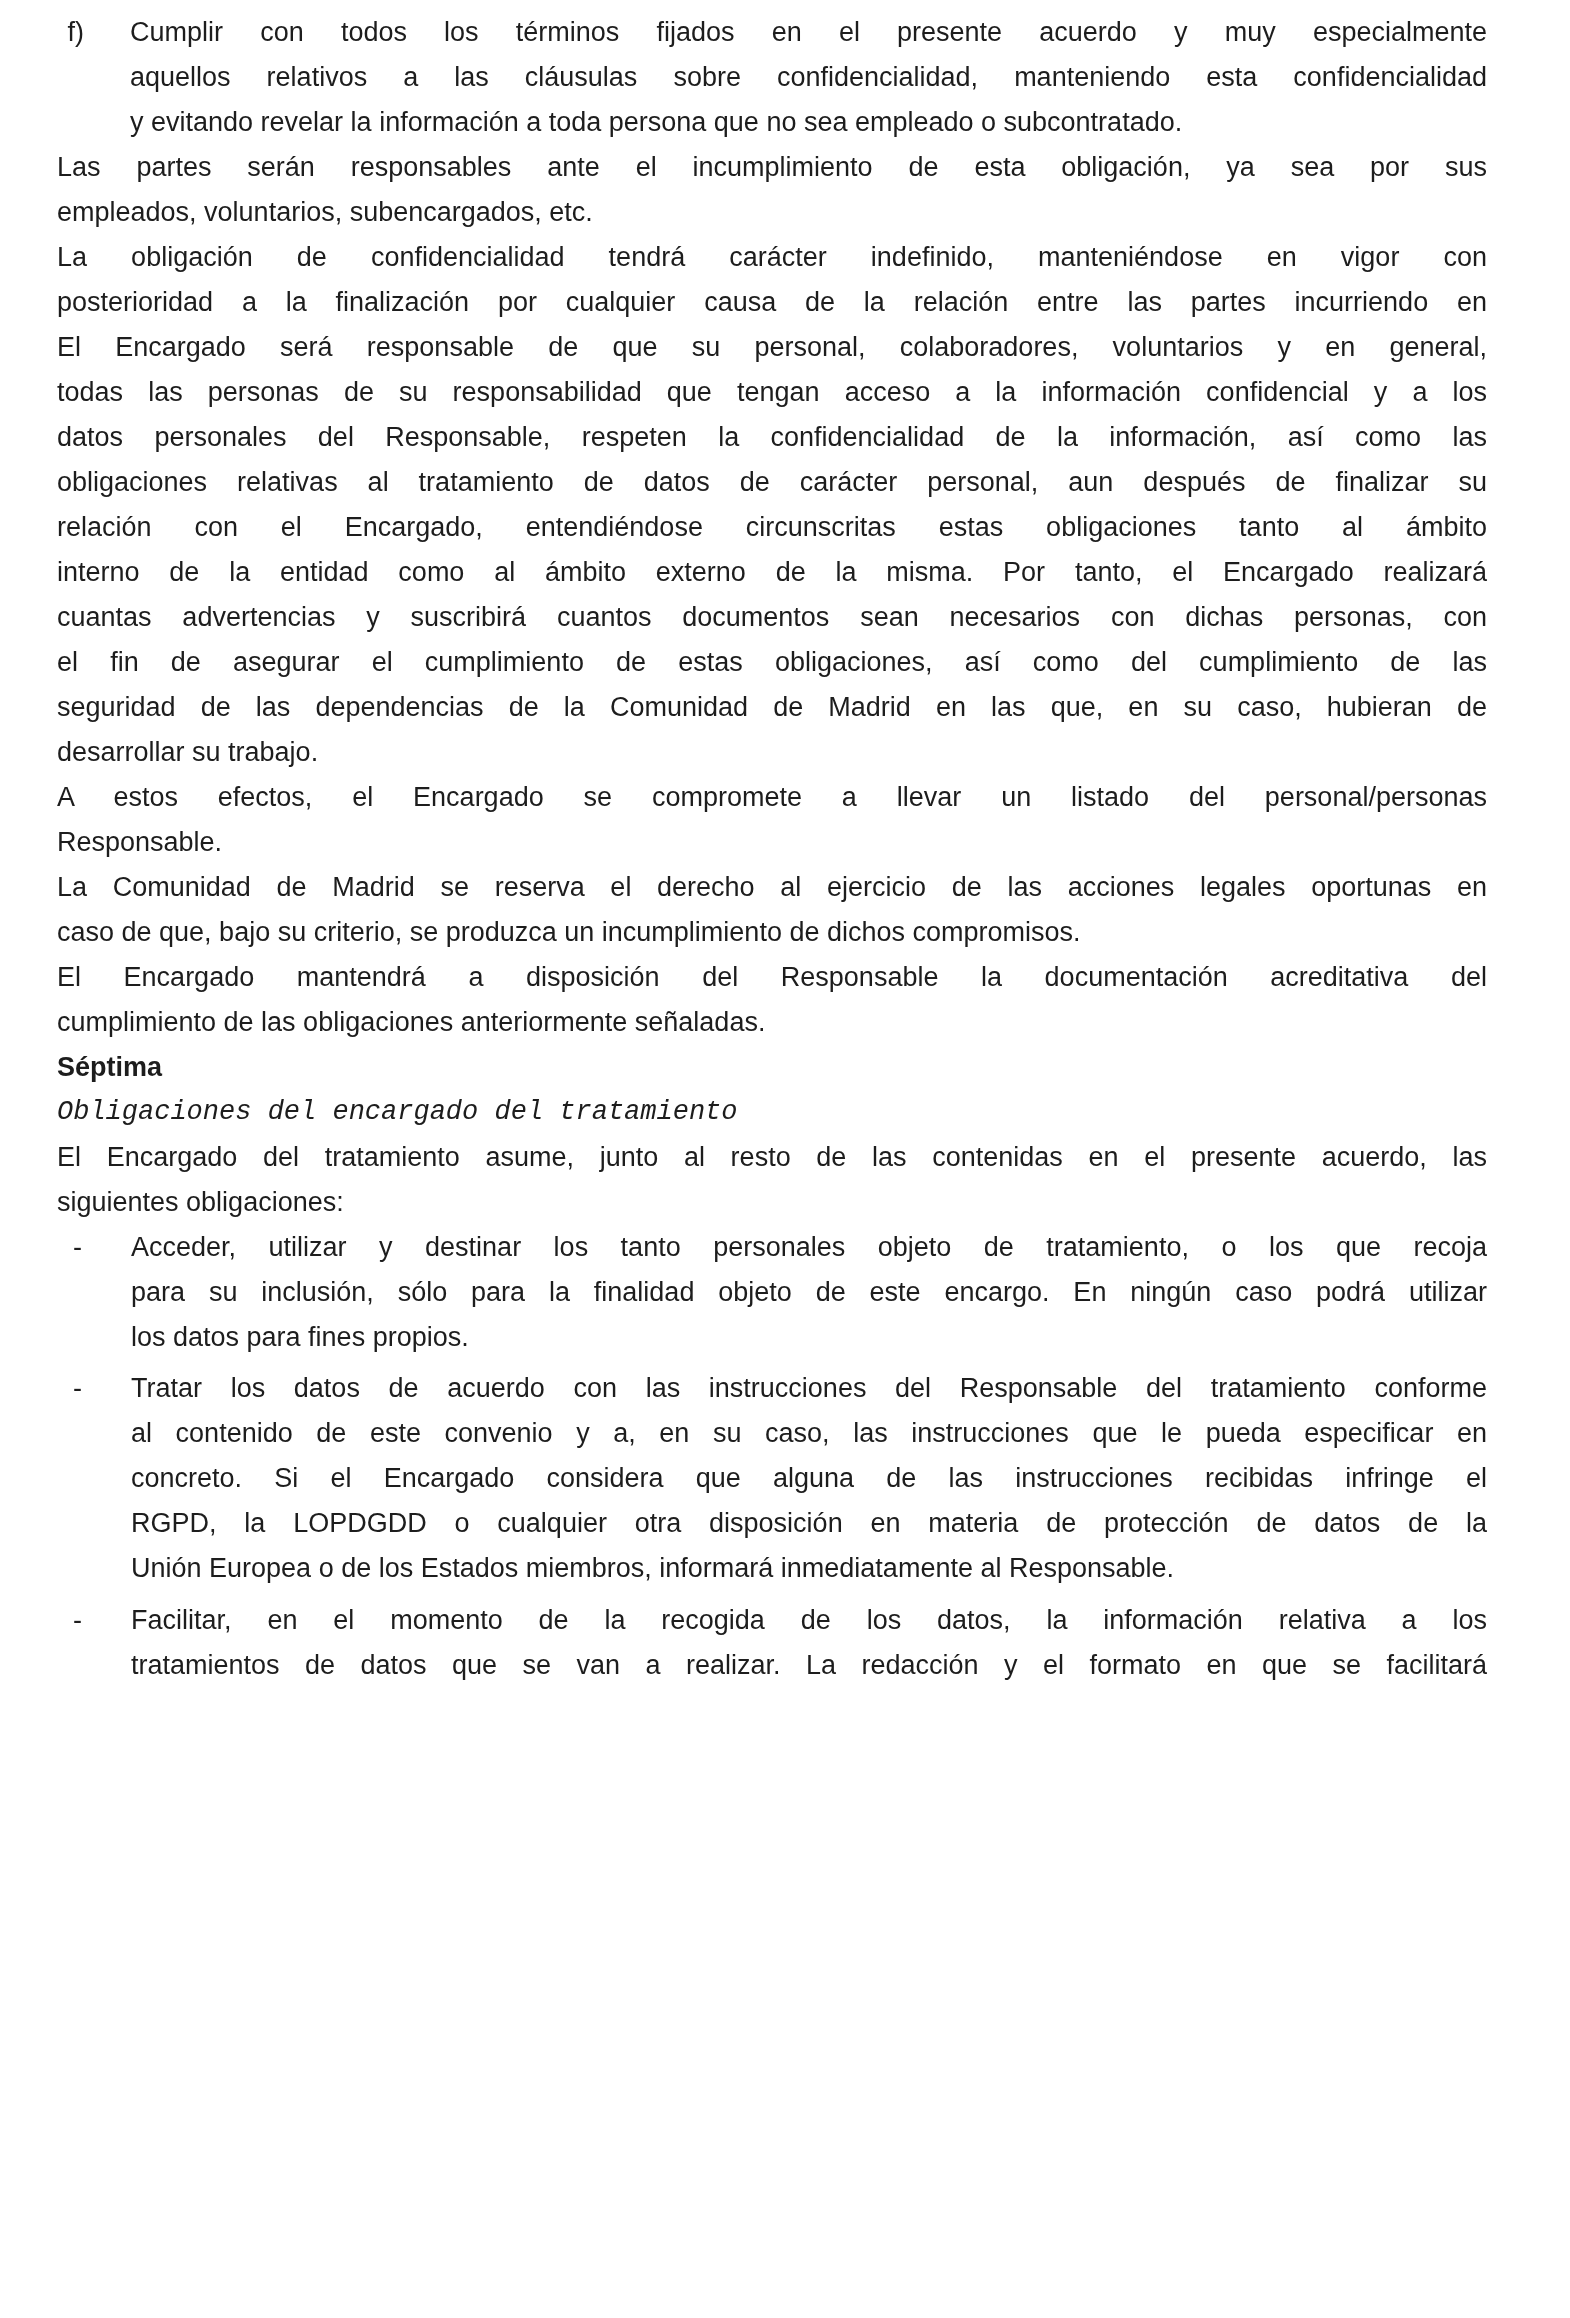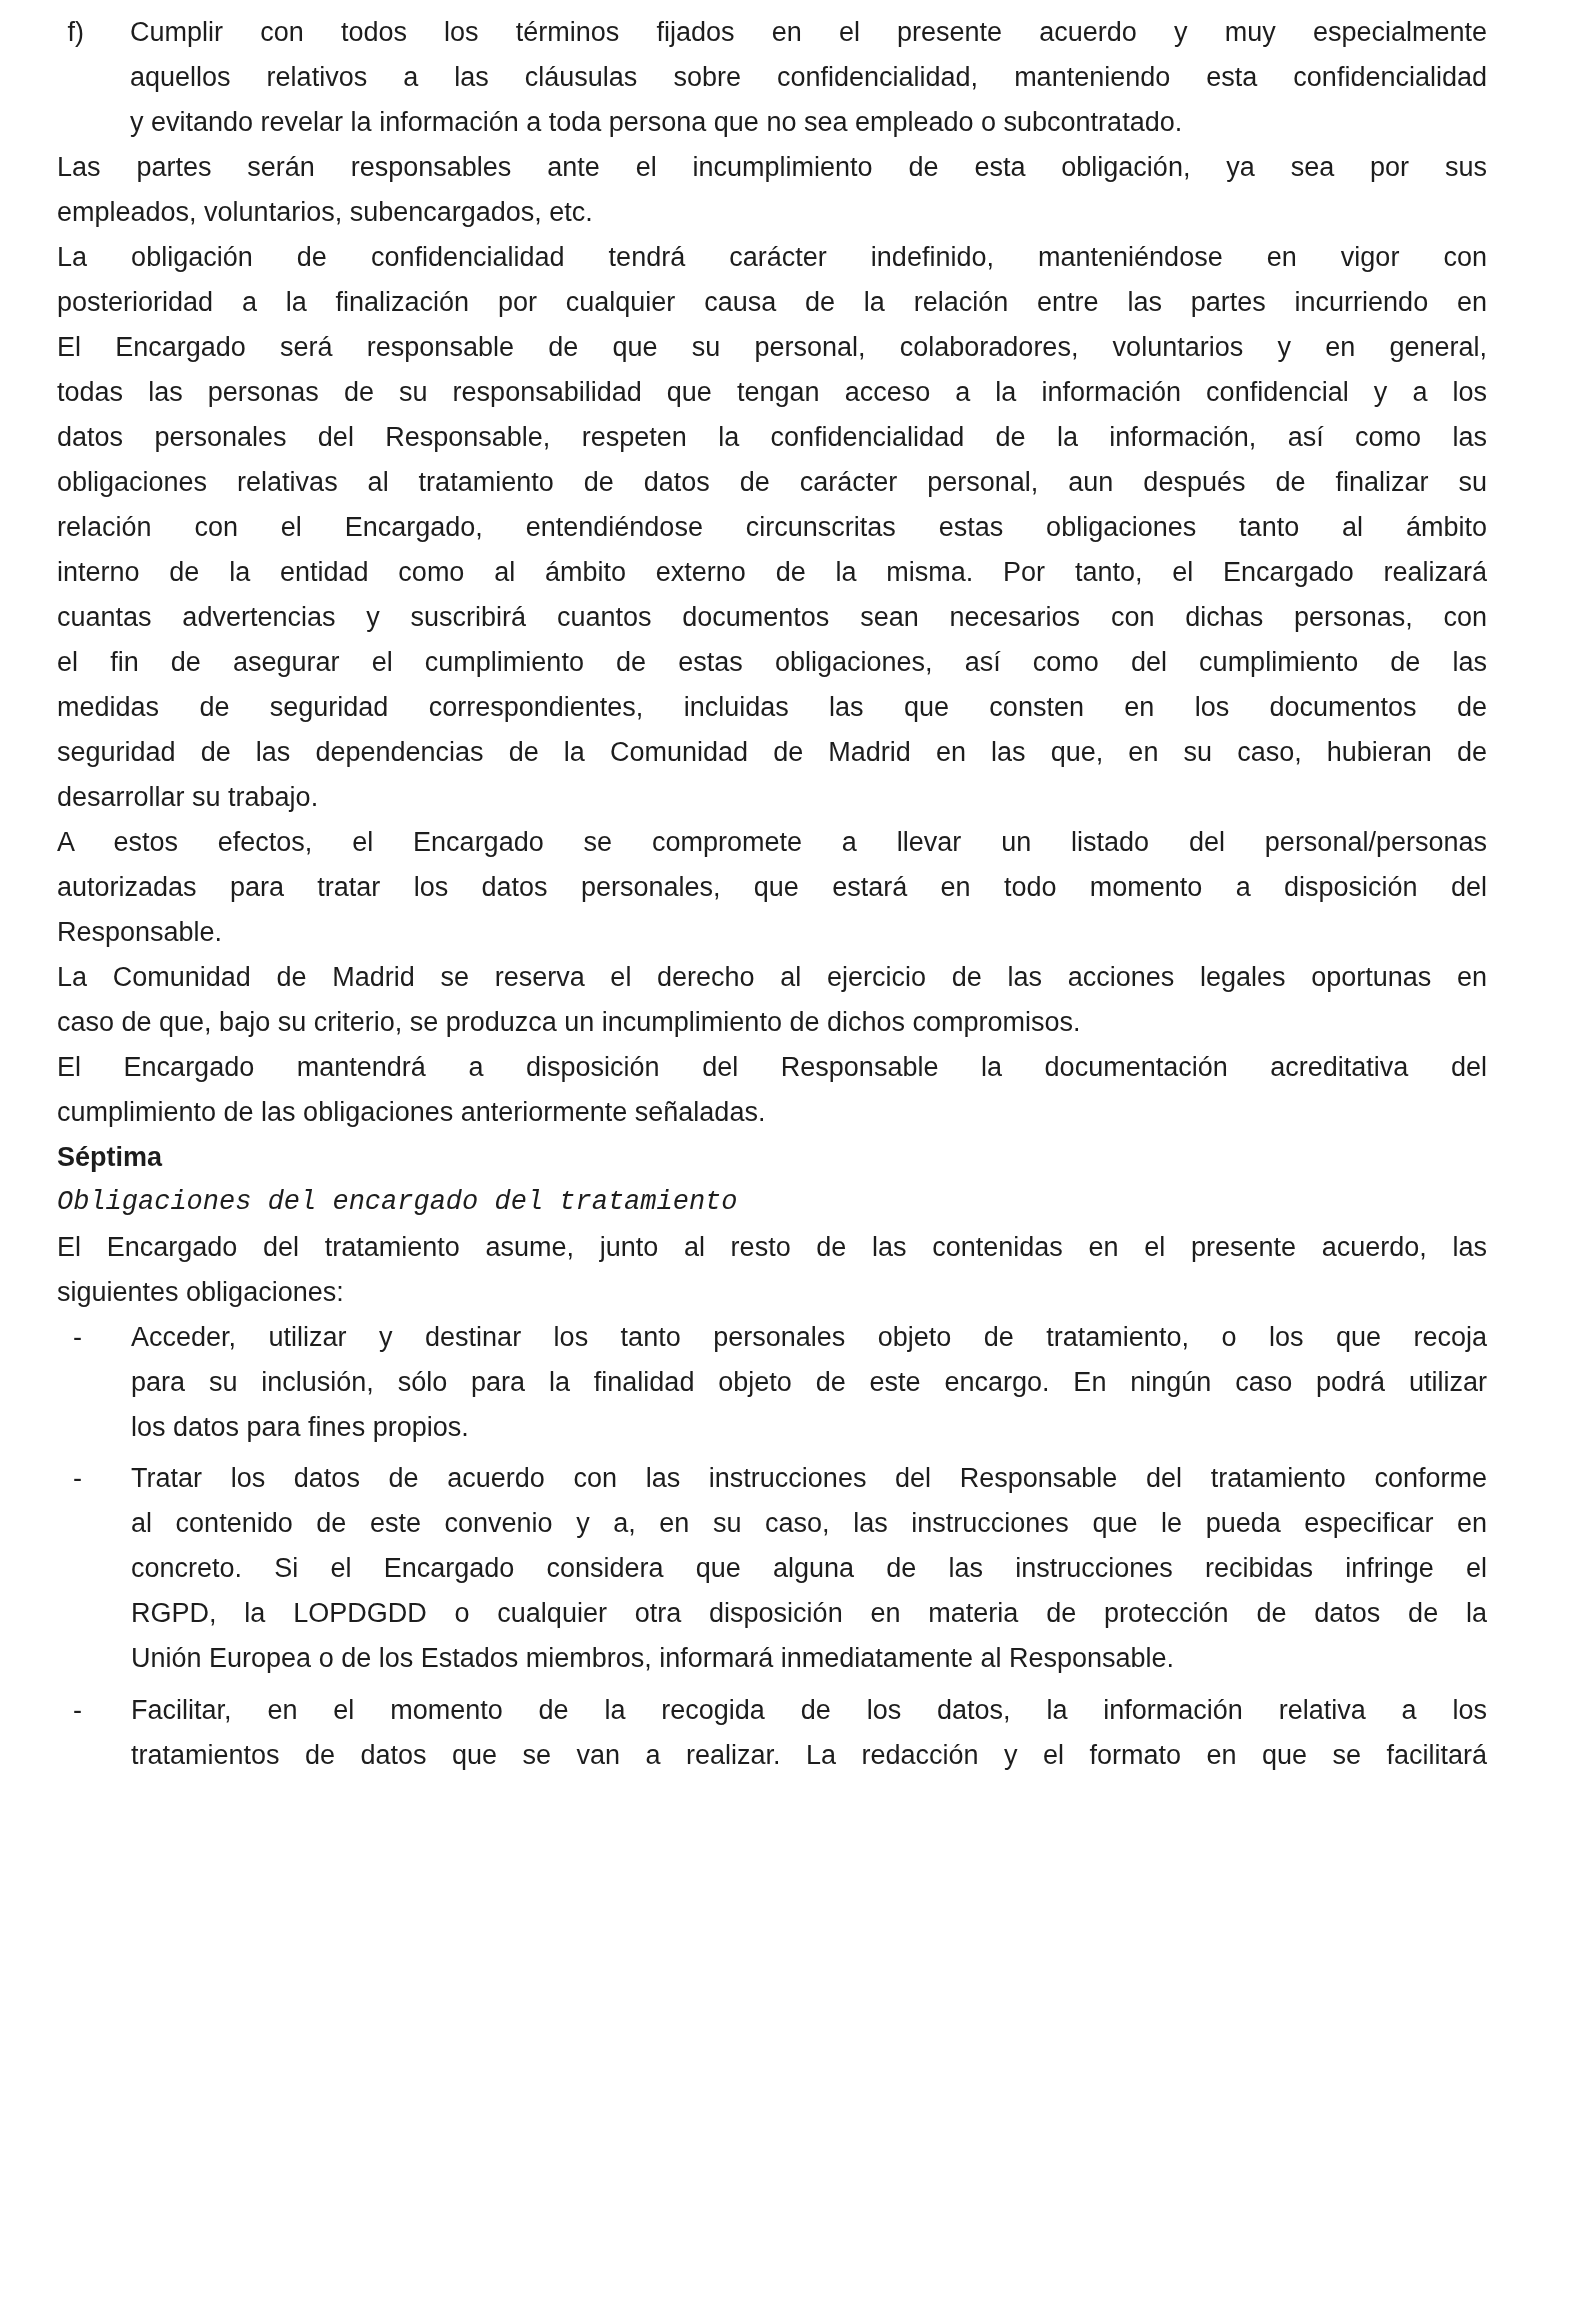--- a/index.html
+++ b/index.html
@@ -56,27 +56,25 @@
     </div>
     <div class="block paragraph">
       <div class="line">El Encargado será responsable de que su personal, colaboradores, voluntarios y en general,</div>
       <div class="line">todas las personas de su responsabilidad que tengan acceso a la información confidencial y a los</div>
       <div class="line">datos personales del Responsable, respeten la confidencialidad de la información, así como las</div>
       <div class="line">obligaciones relativas al tratamiento de datos de carácter personal, aun después de finalizar su</div>
       <div class="line">relación con el Encargado, entendiéndose circunscritas estas obligaciones tanto al ámbito</div>
       <div class="line">interno de la entidad como al ámbito externo de la misma. Por tanto, el Encargado realizará</div>
       <div class="line">cuantas advertencias y suscribirá cuantos documentos sean necesarios con dichas personas, con</div>
       <div class="line">el fin de asegurar el cumplimiento de estas obligaciones, así como del cumplimiento de las</div>
-      <div class="line">medidas de seguridad correspondientes, incluidas las que consten en los documentos de</div>
       <div class="line">seguridad de las dependencias de la Comunidad de Madrid en las que, en su caso, hubieran de</div>
       <div class="line last">desarrollar su trabajo.</div>
     </div>
     <div class="block paragraph">
       <div class="line">A estos efectos, el Encargado se compromete a llevar un listado del personal/personas</div>
-      <div class="line">autorizadas para tratar los datos personales, que estará en todo momento a disposición del</div>
       <div class="line last">Responsable.</div>
     </div>
     <div class="block paragraph">
       <div class="line">La Comunidad de Madrid se reserva el derecho al ejercicio de las acciones legales oportunas en</div>
       <div class="line last">caso de que, bajo su criterio, se produzca un incumplimiento de dichos compromisos.</div>
     </div>
     <div class="block paragraph">
       <div class="line">El Encargado mantendrá a disposición del Responsable la documentación acreditativa del</div>
       <div class="line last">cumplimiento de las obligaciones anteriormente señaladas.</div>
     </div>

